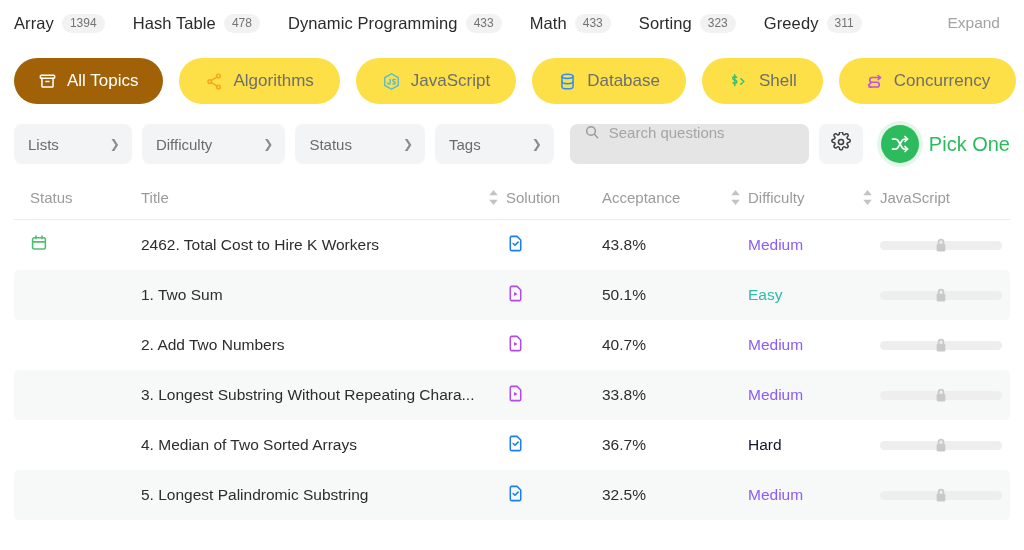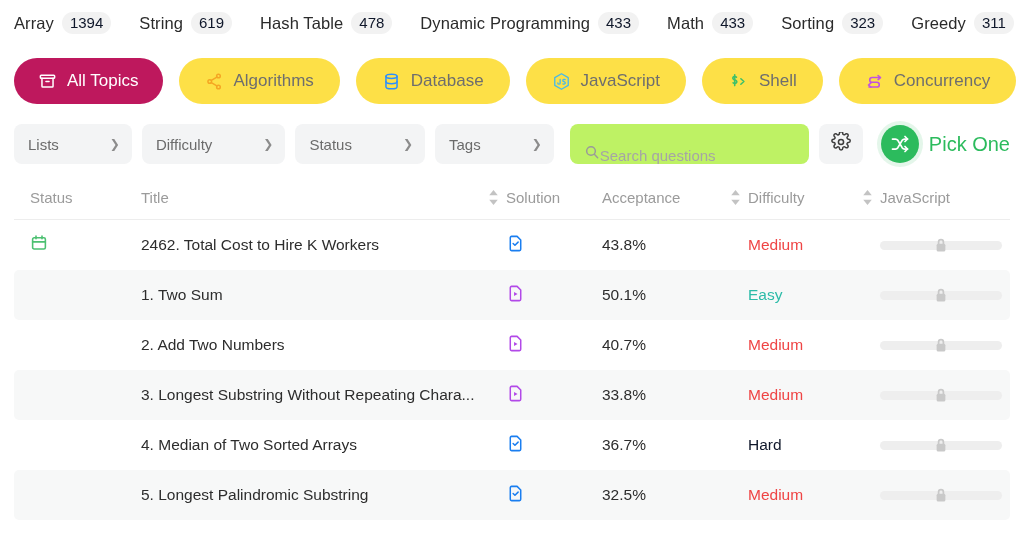--- a/index.html
+++ b/index.html
@@ -18,21 +18,21 @@
     height: 46px; padding: 0 14px;
     gap: 0px;
   }
   .topic-tag {
     display: flex; align-items: center; gap: 8px;
     padding: 0 14px 0 0; margin-right: 14px;
     height: 30px; cursor: pointer; white-space: nowrap;
   }
   .topic-tag .tname { font-size: 16.5px; color: #2b2b2b; letter-spacing: .1px; }
   .topic-tag .tcount {
-    font-size: 15px; color: #0f172a;
+    font-size: 12px; color: #737373;
     background: #f2f2f2; border-radius: 11px;
     padding: 3px 8px 4px; line-height: 1;
   }
   .expand {
     display: flex; align-items: center; gap: 3px;
     font-size: 15.5px; color: #a3a3a3; cursor: pointer;
     margin-left: auto; padding-right: 10px;
   }
 
   
@@ -40,38 +40,38 @@
     display: flex; align-items: center; gap: 16px;
     padding: 8px 14px 0 14px; height: 62px;
   }
   .pill {
     display: flex; align-items: center; justify-content: center; gap: 10px;
     height: 46px; padding: 0 26px;
     background: #fde047; border-radius: 24px;
     font-size: 17px; color: #6e6e6e; cursor: pointer;
     white-space: nowrap;
   }
-  .pill.active { background: #be185d; color: #ffffff; padding: 10px 24px; }
+  .pill.active { background: #a16207; color: #ffffff; padding: 10px 24px; }
   .pill svg { display: block; }
 
   
   .filter-row {
     display: flex; align-items: center; gap: 10px;
     padding: 10px 14px 0 14px; height: 62px;
   }
   .dropdown {
     display: flex; align-items: center; justify-content: space-between;
     background: #f3f4f5; border-radius: 8px;
     height: 40px; padding: 0 12px 0 14px; min-width: 110px;
     font-size: 15px; color: #6b6b6b; cursor: pointer; gap: 33px;
   }
   .dropdown .chev { color: #8c8c8c; font-size: 12px; margin-left: 18px; }
   .search-box {
-    display: flex; align-items: flex-end; gap: 0;
-    background: #bef264; border-radius: 8px;
+    display: flex; align-items: flex-start; gap: 9px;
+    background: #e5e5e5; border-radius: 8px;
     height: 40px; flex: 1; padding: 0 14px; min-width: 0;
     margin-left: 6px;
   }
   .search-box input {
     border: none; outline: none; background: transparent;
     font-family: "Liberation Sans", sans-serif;
     font-size: 15px; color: #333; width: 100%;
   }
   .search-box input::placeholder { color: #a5a5a5; }
   .gear-btn {
@@ -107,45 +107,41 @@
     max-width: 350px;
   }
   .c-sort { width: 26px; display: flex; align-items: center; justify-content: center; }
   .c-solution { width: 96px; display: flex; align-items: center; }
   .c-acceptance { width: 120px; display: flex; align-items: center; }
   .c-difficulty { width: 106px; display: flex; align-items: center; }
   .c-frequency { width: 130px; display: flex; align-items: center; }
   .hd { color: #9b9b9b; }
   .sort-ic { color: #c3c3c3; font-size: 12px; line-height: 1; display:flex; flex-direction:column; }
   .easy   { color: #2cbba8; }
-  .medium { color: #ef4444; }
+  .medium { color: #8b5cf6; }
   .hard   { color: #0f172a; }
   .freq-bar {
     position: relative; width: 122px; height: 9px;
     background: #eeeeee; border-radius: 5px;
     display: flex; align-items: center; justify-content: center;
   }
   .freq-bar .lock {
     position: absolute; left: 50%; transform: translateX(-50%);
     display: flex; align-items: center; justify-content: center;
   }
 </style>
 </head>
 <body>
 
 <div class="page">
 
   <div class="topics-row">
     <div class="topic-tag">
       <span class="tname">Array</span>
       <span class="tcount">1394</span>
-    </div>
-    <div class="topic-tag">
-      <span class="tname">String</span>
-      <span class="tcount">619</span>
     </div>
     <div class="topic-tag">
       <span class="tname">Hash Table</span>
       <span class="tcount">478</span>
     </div>
     <div class="topic-tag">
       <span class="tname">Dynamic Programming</span>
       <span class="tcount">433</span>
     </div>
     <div class="topic-tag">
@@ -187,38 +183,38 @@
           <circle cx="17" cy="19" r="2.3"></circle>
           <path d="M15 6.4 8 10.6"></path>
           <path d="M8 13.4 15 17.6"></path>
         </svg>
       </span>
       <span>Algorithms</span>
     </div>
 
     <div class="pill">
       <span>
+        <svg width="19" height="19" viewBox="0 0 24 24" fill="none" stroke="#49b9e8" stroke-width="1.7" stroke-linecap="round" stroke-linejoin="round">
+          <path d="M12 2.2 20.5 7v10L12 21.8 3.5 17V7z"></path>
+          <path d="M10.3 9.3v4.6a1.5 1.5 0 0 1-3 0"></path>
+          <path d="M16.6 9.6a2 2 0 0 0-2.8.5c-.6 1 .3 1.8 1.4 2.2 1.1.4 2 1.2 1.4 2.2a2 2 0 0 1-2.8.5"></path>
+        </svg>
+      </span>
+      <span>JavaScript</span>
+    </div>
+
+    <div class="pill">
+      <span>
         <svg width="19" height="19" viewBox="0 0 24 24" fill="none" stroke="#2b8fff" stroke-width="1.9" stroke-linecap="round" stroke-linejoin="round">
           <ellipse cx="12" cy="5.5" rx="7" ry="2.8"></ellipse>
           <path d="M5 5.5v13c0 1.5 3.1 2.8 7 2.8s7-1.3 7-2.8v-13"></path>
           <path d="M5 12c0 1.6 3.1 2.8 7 2.8s7-1.2 7-2.8"></path>
         </svg>
       </span>
       <span>Database</span>
-    </div>
-
-    <div class="pill">
-      <span>
-        <svg width="19" height="19" viewBox="0 0 24 24" fill="none" stroke="#49b9e8" stroke-width="1.7" stroke-linecap="round" stroke-linejoin="round">
-          <path d="M12 2.2 20.5 7v10L12 21.8 3.5 17V7z"></path>
-          <path d="M10.3 9.3v4.6a1.5 1.5 0 0 1-3 0"></path>
-          <path d="M16.6 9.6a2 2 0 0 0-2.8.5c-.6 1 .3 1.8 1.4 2.2 1.1.4 2 1.2 1.4 2.2a2 2 0 0 1-2.8.5"></path>
-        </svg>
-      </span>
-      <span>JavaScript</span>
     </div>
 
     <div class="pill">
       <span>
         <svg width="21" height="19" viewBox="0 0 26 24" fill="none" stroke="#3ec06a" stroke-width="2" stroke-linecap="round" stroke-linejoin="round">
           <path d="M10.4 6.6c-1.2-1-3.6-1.2-4.4.3-.9 1.7 1.2 2.6 2.4 3.1 1.3.6 3.2 1.5 2.3 3.2-.8 1.5-3.2 1.4-4.5.4"></path>
           <line x1="8.2" y1="3.4" x2="8.2" y2="17.2"></line>
           <path d="M16 8.5 19.8 12 16 15.5"></path>
         </svg>
       </span>

